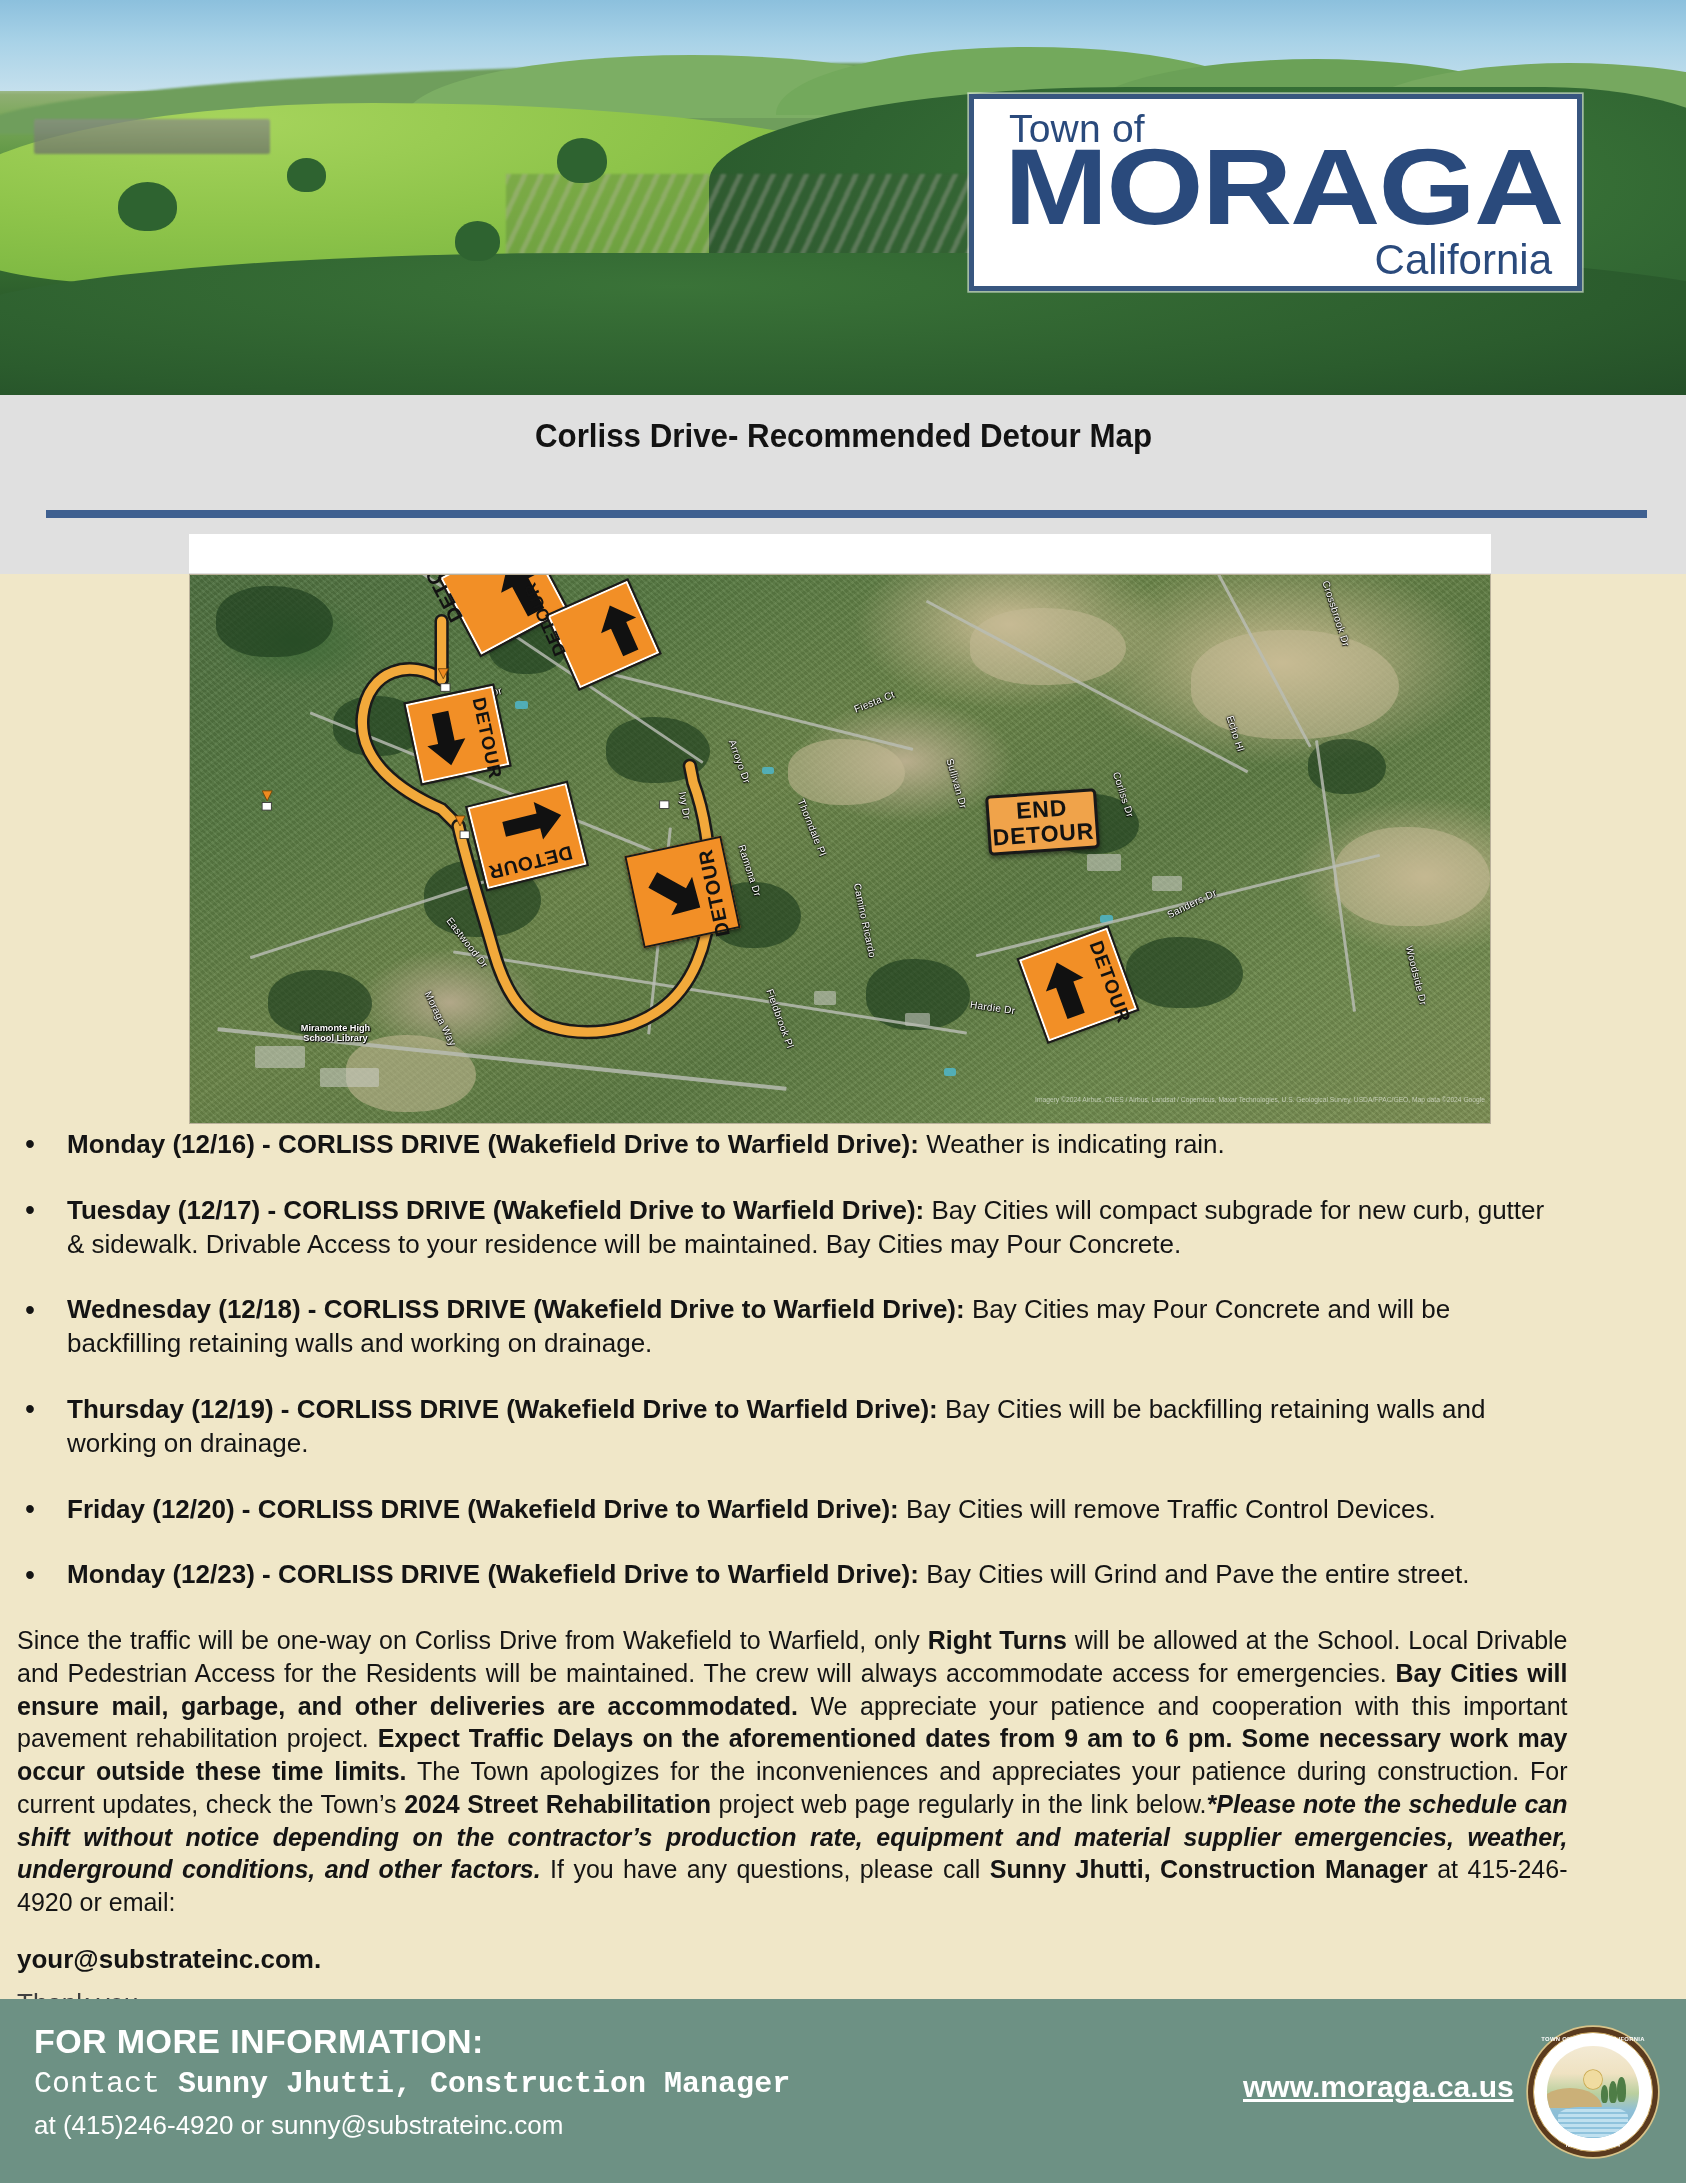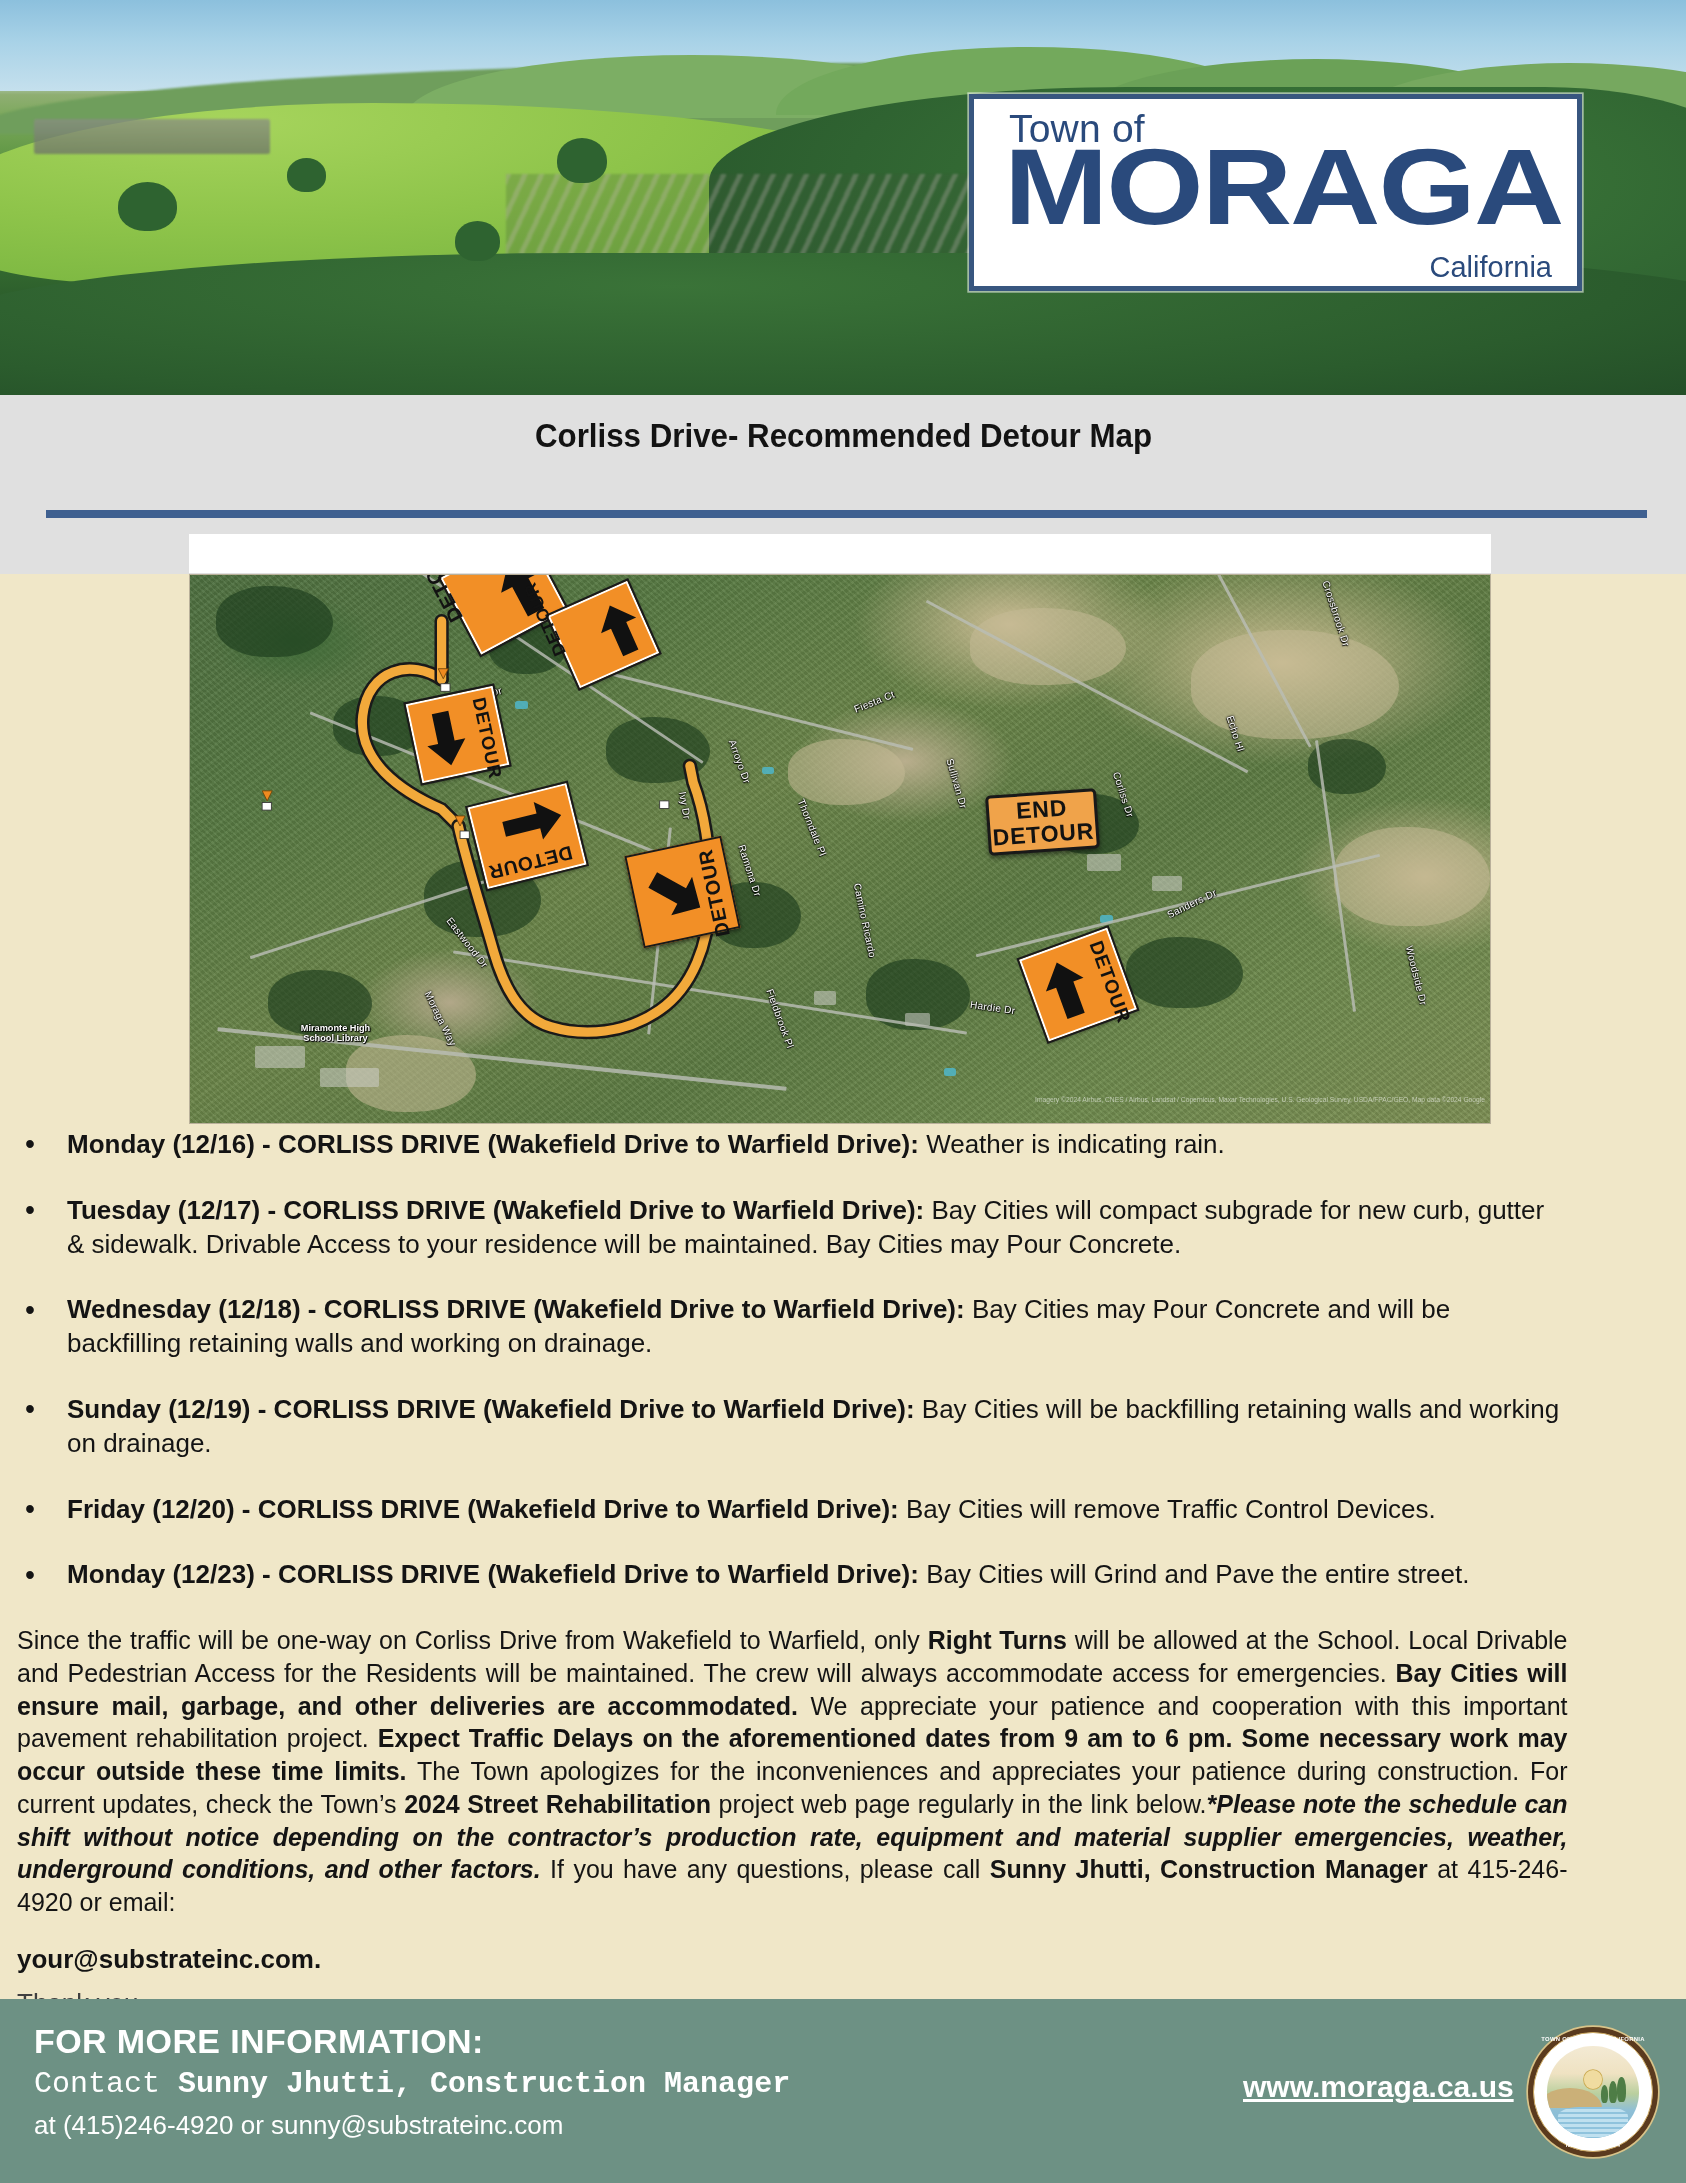--- a/index.html
+++ b/index.html
@@ -78,21 +78,21 @@
   }
   .logo-moraga {
     position:absolute; left:30px; top:35px;
     font-family:"Liberation Sans", sans-serif;
     font-weight:700; font-size:107px; line-height:1; color:#2a4a7c;
     letter-spacing:-1.7px; transform: scaleX(1.17); transform-origin: left top;
   }
   .logo-california {
     position:absolute; right:25px; bottom:1.7px;
     font-family:"Liberation Sans", sans-serif;
-    font-size:29px; color:#2a4a7c;text-align:center;
+    font-size:42px; color:#2a4a7c;text-align:center;
   }
 
   
   .title-band {
     position:absolute; left:0; top:395px; width:1687px; height:179px;
     background:#e0e0e0;
   }
   .doc-title {
     position:absolute; left:0; top:21px; width:100%;
     text-align:center;
@@ -469,21 +469,21 @@
 
     <div class="attr">Imagery ©2024 Airbus, CNES / Airbus, Landsat / Copernicus, Maxar Technologies, U.S. Geological Survey, USDA/FPAC/GEO, Map data ©2024 Google</div>
   </div>
 </div>
 
 <div class="content">
   <ul class="schedule">
     <li><b>Monday (12/16) - CORLISS DRIVE (Wakefield Drive to Warfield Drive):</b><span> Weather is indicating rain.</span></li>
     <li><b>Tuesday  (12/17) - CORLISS DRIVE (Wakefield Drive to Warfield Drive):</b><span> Bay Cities will compact subgrade for new curb, gutter &amp; sidewalk. Drivable Access to your residence will be maintained. Bay Cities may Pour Concrete.</span></li>
     <li><b>Wednesday (12/18) - CORLISS DRIVE (Wakefield Drive to Warfield Drive):</b><span> Bay Cities may Pour Concrete and will be backfilling retaining walls and working on drainage.</span></li>
-    <li><b>Sunday (12/19) - CORLISS DRIVE (Wakefield Drive to Warfield Drive):</b><span> Bay Cities will be backfilling retaining walls and working on drainage.</span></li>
+    <li><b>Thursday (12/19) - CORLISS DRIVE (Wakefield Drive to Warfield Drive):</b><span> Bay Cities will be backfilling retaining walls and working on drainage.</span></li>
     <li><b>Friday (12/20) - CORLISS DRIVE (Wakefield Drive to Warfield Drive):</b><span> Bay Cities will remove Traffic Control Devices.</span></li>
     <li><b>Monday (12/23) - CORLISS DRIVE (Wakefield Drive to Warfield Drive):</b><span> Bay Cities will Grind and Pave the entire street.</span></li>
   </ul>
 
   <p class="para"><span>Since the traffic will be one-way on Corliss Drive from Wakefield to Warfield, only </span><b>Right Turns</b><span> will be allowed at the School. Local Drivable and Pedestrian Access for the Residents will be maintained. The crew will always accommodate access for emergencies.  </span><b>Bay Cities will ensure mail, garbage, and other deliveries are accommodated.</b><span> We appreciate your patience and cooperation with this important pavement rehabilitation project. </span><b>Expect Traffic Delays on the aforementioned dates from 9 am to 6 pm. Some necessary work may occur outside these time limits.</b><span> The Town apologizes for the inconveniences and appreciates your patience during construction. For current updates, check the Town’s </span><b>2024 Street Rehabilitation</b><span> project web page regularly in the link below.</span><i class="bi">*Please note the schedule can shift without notice depending on the contractor’s production rate, equipment and material supplier emergencies, weather, underground conditions, and other factors.</i><span> If you have any questions, please call </span><b>Sunny Jhutti, Construction Manager</b><span> at 415-246-4920 or email:</span></p>
 
   <div class="email-line">your@substrateinc.com.</div>
   <div class="thanks">Thank you.</div>
 </div>
 

